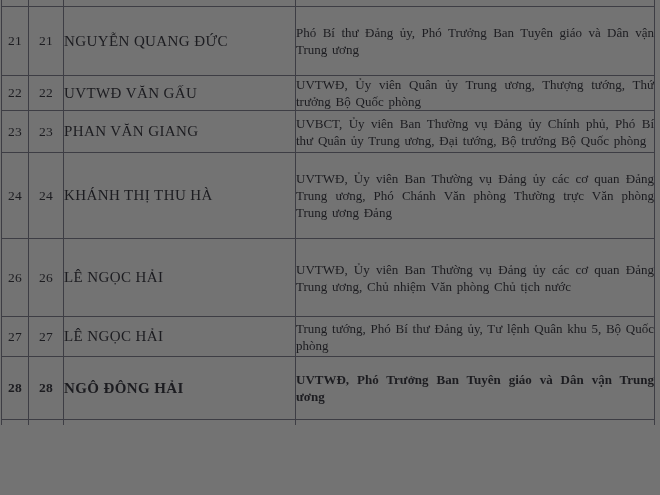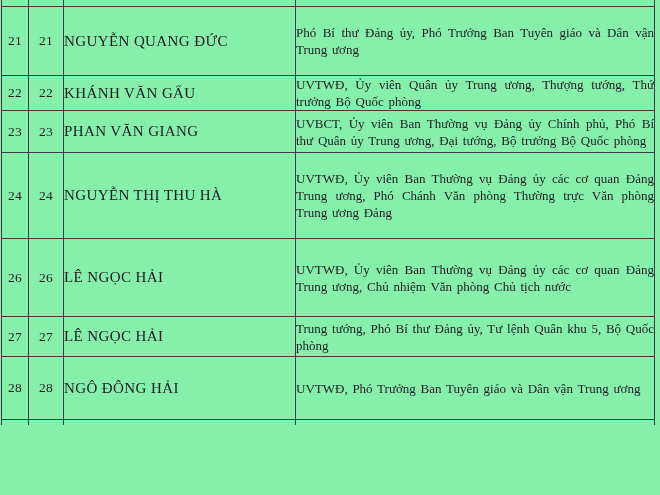--- a/index.html
+++ b/index.html
@@ -7,21 +7,21 @@
     padding: 0;
     background: #ffffff;
     width: 660px;
     height: 495px;
     overflow: hidden;
   }
   .page {
     position: relative;
     width: 660px;
     height: 495px;
-    background: #86efac;
+    background: #737373;
     font-family: "Liberation Serif", "DejaVu Serif", serif;
     color: #1c1c20;
   }
   table.doc-table {
     border-collapse: collapse;
     table-layout: fixed;
     width: 653px;
     margin-left: 1px;
   }
   table.doc-table td {
@@ -34,21 +34,21 @@
   tr.partial-top td { border-top: none; height: 6px; }
   tr.partial-bottom td { border-bottom: none; height: 5px; }
 
   tr.h21 { height: 69px; }
   tr.h22 { height: 34px; }
   tr.h23 { height: 42px; }
   tr.h24 { height: 86px; }
   tr.h25 { height: 70px; }
   tr.h26 { height: 78px; }
   tr.h27 { height: 40px; }
-  tr.h28 { height: 63px; }
+  tr.h28 { height: 63px; font-weight: bold; }
 
   td.c-num {
     text-align: center;
     font-size: 13.5px;
     letter-spacing: 0.3px;
   }
   td.c-name {
     padding: 2px 4px 2px 4px;
     font-size: 15px;
     letter-spacing: 0.4px;
@@ -87,35 +87,35 @@
       <tr class="h21">
         <td class="c-num">21</td>
         <td class="c-num">21</td>
         <td class="c-name">NGUYỄN QUANG ĐỨC</td>
         <td class="c-title">Phó Bí thư Đảng ủy, Phó Trưởng Ban Tuyên giáo và Dân vận Trung ương</td>
       </tr>
 
       <tr class="h22">
         <td class="c-num">22</td>
         <td class="c-num">22</td>
-        <td class="c-name">KHÁNH VĂN GẤU</td>
+        <td class="c-name">UVTWĐ VĂN GẤU</td>
         <td class="c-title">UVTWĐ, Ủy viên Quân ủy Trung ương, Thượng tướng, Thứ trưởng Bộ Quốc phòng</td>
       </tr>
 
       <tr class="h23">
         <td class="c-num">23</td>
         <td class="c-num">23</td>
         <td class="c-name">PHAN VĂN GIANG</td>
         <td class="c-title">UVBCT, Ủy viên Ban Thường vụ Đảng ủy Chính phủ, Phó Bí thư Quân ủy Trung ương, Đại tướng, Bộ trưởng Bộ Quốc phòng</td>
       </tr>
 
       <tr class="h24">
         <td class="c-num">24</td>
         <td class="c-num">24</td>
-        <td class="c-name">NGUYỄN THỊ THU HÀ</td>
+        <td class="c-name">KHÁNH THỊ THU HÀ</td>
         <td class="c-title">UVTWĐ, Ủy viên Ban Thường vụ Đảng ủy các cơ quan Đảng Trung ương, Phó Chánh Văn phòng Thường trực Văn phòng Trung ương Đảng</td>
       </tr>
 
 
       <tr class="h26">
         <td class="c-num">26</td>
         <td class="c-num">26</td>
         <td class="c-name">LÊ NGỌC HẢI</td>
         <td class="c-title">UVTWĐ, Ủy viên Ban Thường vụ Đảng ủy các cơ quan Đảng Trung ương, Chủ nhiệm Văn phòng Chủ tịch nước</td>
       </tr>

